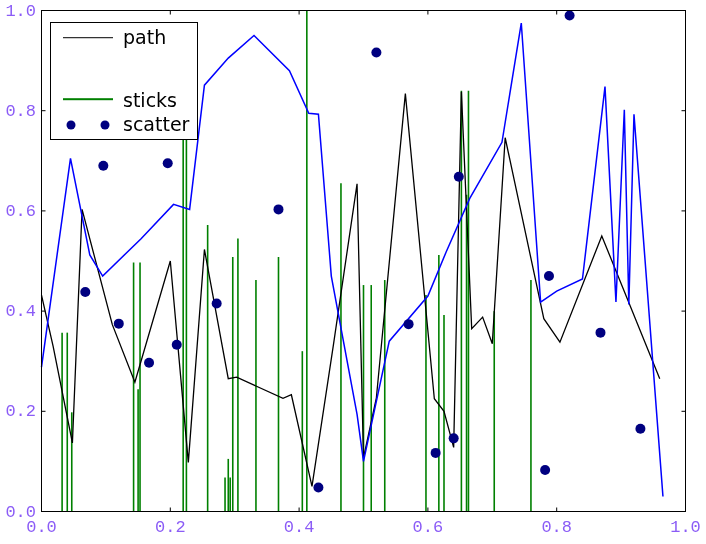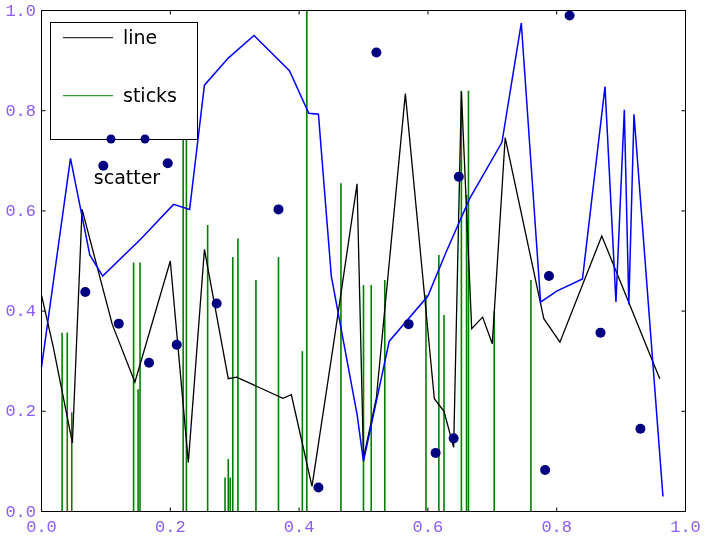--- a/index.html
+++ b/index.html
@@ -196,29 +196,29 @@
       <div class="tick-label ytick-label" style="left: 0px; width: 36px; top: 210.9px;">0.6</div>
       <div class="tick-label ytick-label" style="left: 0px; width: 36px; top: 110.7px;">0.8</div>
       <div class="tick-label ytick-label" style="left: 0px; width: 36px; top: 10.5px;">1.0</div>
     </div>
 
   <div class="legend-box">
     <div class="legend-row" style="top:0px;">
       <span class="legend-sample">
         <span class="lsline" style="background:#000000;"></span>
       </span>
-      <span class="legend-label">line</span>
-    </div>
-    <div class="legend-row" style="top:58px;">
+      <span class="legend-label">path</span>
+    </div>
+    <div class="legend-row" style="top:58px;align-items:flex-end;">
       <span class="legend-sample">
         <span class="lsline" style="background:#008000;"></span>
       </span>
       <span class="legend-label">sticks</span>
     </div>
-    <div class="legend-row" style="top:87px;flex-direction:column;">
+    <div class="legend-row" style="top:87px;">
       <span class="legend-sample">
         <span class="lsdot" style="background:#000080; left:12px;"></span>
         <span class="lsdot" style="background:#000080; left:46px;"></span>
       </span>
       <span class="legend-label">scatter</span>
     </div>
   </div>
 
 </div>
 

